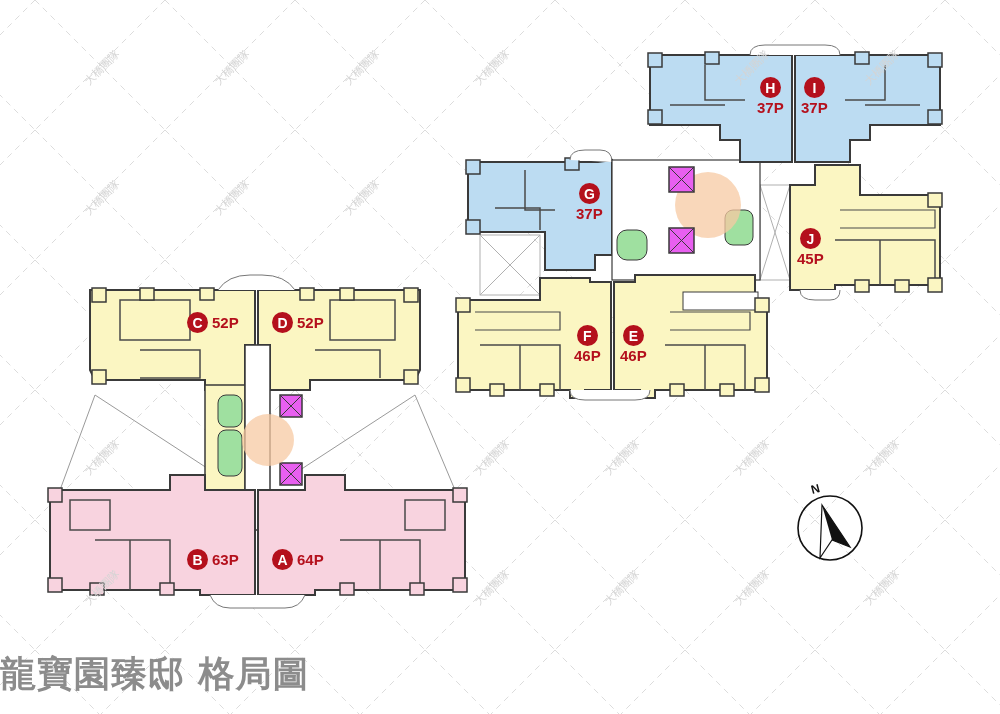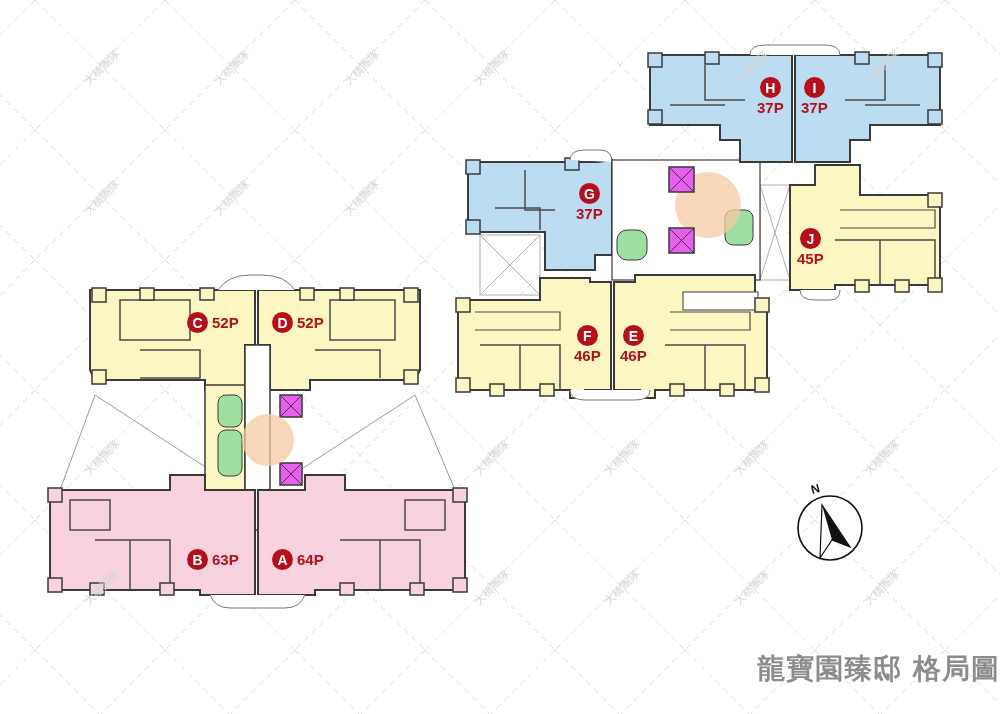--- a/index.html
+++ b/index.html
@@ -1,20 +1,20 @@
 <!DOCTYPE html>
 <html><head>
 <meta charset="utf-8">
 <style>
   html, body { margin: 0; padding: 0; background: #ffffff; }
   body { width: 1000px; height: 714px; position: relative; overflow: hidden; font-family: "Liberation Sans", sans-serif; }
   #plan { position: absolute; left: 0; top: 0; width: 1000px; height: 714px; }
   .title {
-    position: absolute; left: 0; width: 1000px; top: 650px; text-align: right;
-    font-family: "DejaVu Sans", sans-serif; font-weight: bold; font-size: 28px; color: #8c8c8c; letter-spacing: 1px;
+    position: absolute; left: 0; width: 1000px; top: 650px; text-align: left;
+    font-family: "DejaVu Sans", sans-serif; font-weight: bold; font-size: 36px; color: #8c8c8c; letter-spacing: 1px;
   }
   .unit-label { position: absolute; display: flex; align-items: center; gap: 4px; font-weight: bold; color: #b4101c; font-size: 15px; font-family: "Liberation Sans", sans-serif; }
   .unit-label.stack { flex-direction: column; gap: 1px; }
   .badge { width: 21px; height: 21px; border-radius: 50%; background: #b4101c; color: #ffffff; font-size: 14px; font-weight: bold; display: flex; align-items: center; justify-content: center; line-height: 1; }
   .wm { position: absolute; font-size: 11px; color: #d4d4d4; transform: rotate(-45deg); white-space: nowrap; font-family: "DejaVu Sans", sans-serif; }
 </style>
 </head>
 <body>
 
 <svg id="plan" viewBox="0 0 1000 714" xmlns="http://www.w3.org/2000/svg">

